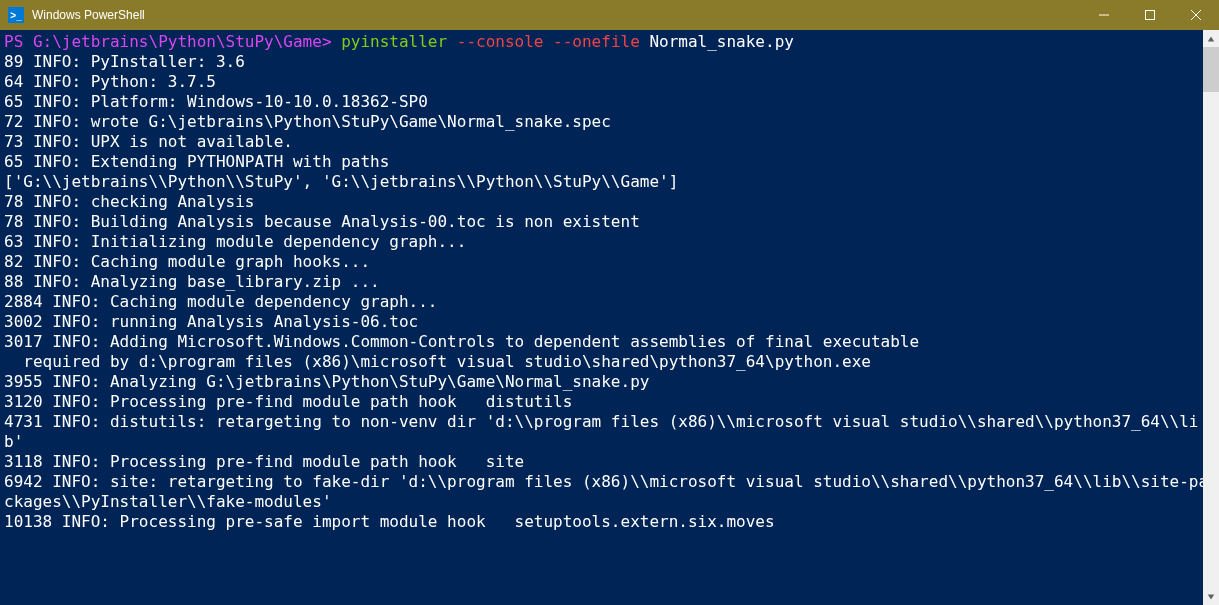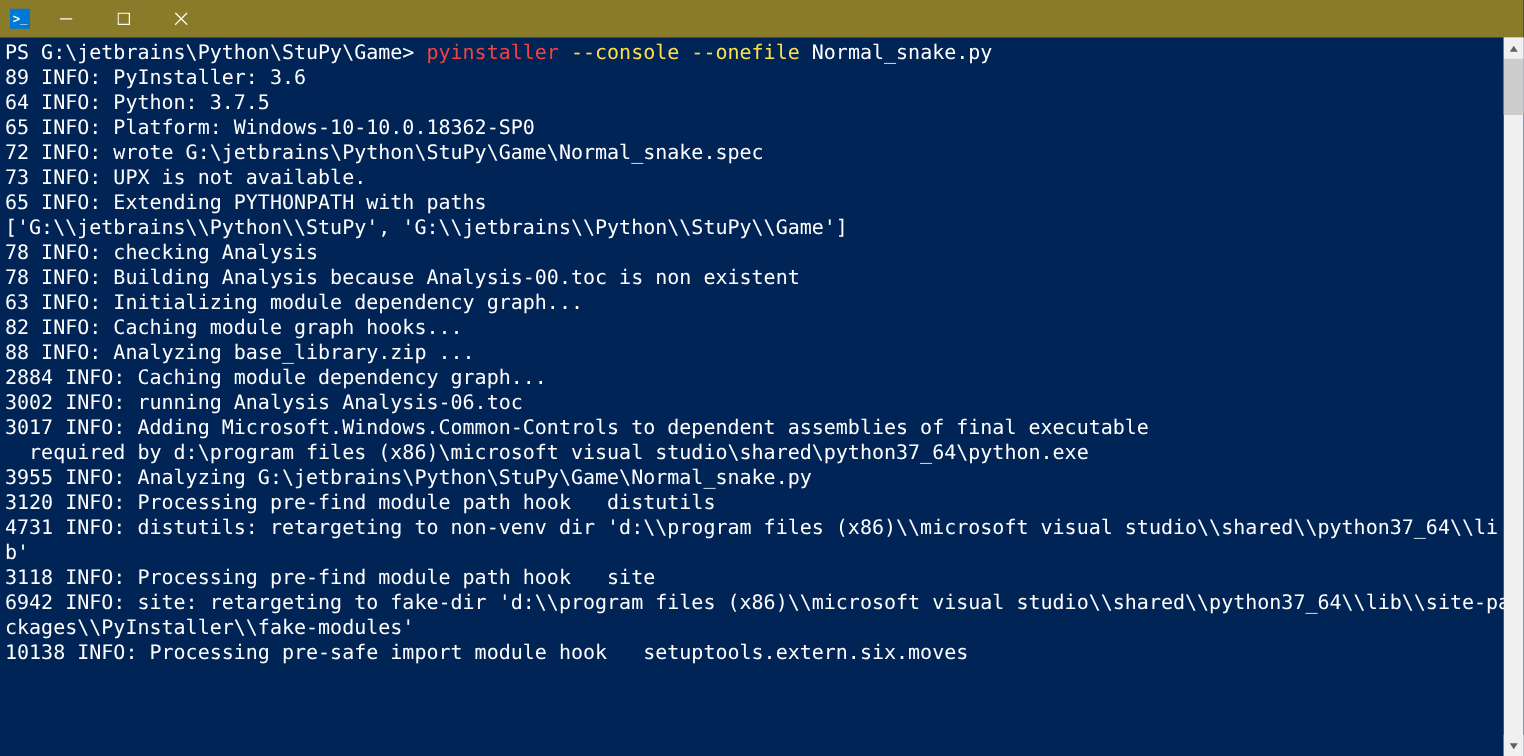--- a/index.html
+++ b/index.html
@@ -64,23 +64,23 @@
     }
     .terminal {
       padding: 2px 4px;
       line-height: 20px;
       white-space: pre-wrap;
       word-break: break-all;
       color: #ffffff;
       height: 575px;
       overflow: hidden;
     }
-    .prompt { color: #ffffff; }
-    .cmd-yellow { color: #ef4444; }
-    .cmd-gray { color: #fde047; }
+    .prompt { color: #d946ef; }
+    .cmd-yellow { color: #84cc16; }
+    .cmd-gray { color: #ef4444; }
     .scrollbar {
       position: absolute;
       right: 0;
       top: 30px;
       width: 16px;
       height: 575px;
       background: #f0f0f0;
     }
     .scrollbar-thumb {
       position: absolute;
@@ -105,20 +105,21 @@
       width: 8px;
       height: 8px;
       fill: #606060;
     }
   </style>
 </head>
 <body>
 
 <div class="titlebar">
   <div class="titlebar-icon">&gt;_</div>
+  <div class="titlebar-title">Windows PowerShell</div>
   <div class="titlebar-controls">
     <div class="titlebar-btn">
       <svg viewBox="0 0 10 10">
           <line x1="0" y1="5" x2="10" y2="5"></line>
         </svg>
     </div>
     <div class="titlebar-btn">
       <svg viewBox="0 0 10 10">
           <rect x="0.5" y="0.5" width="9" height="9"></rect>
         </svg>

